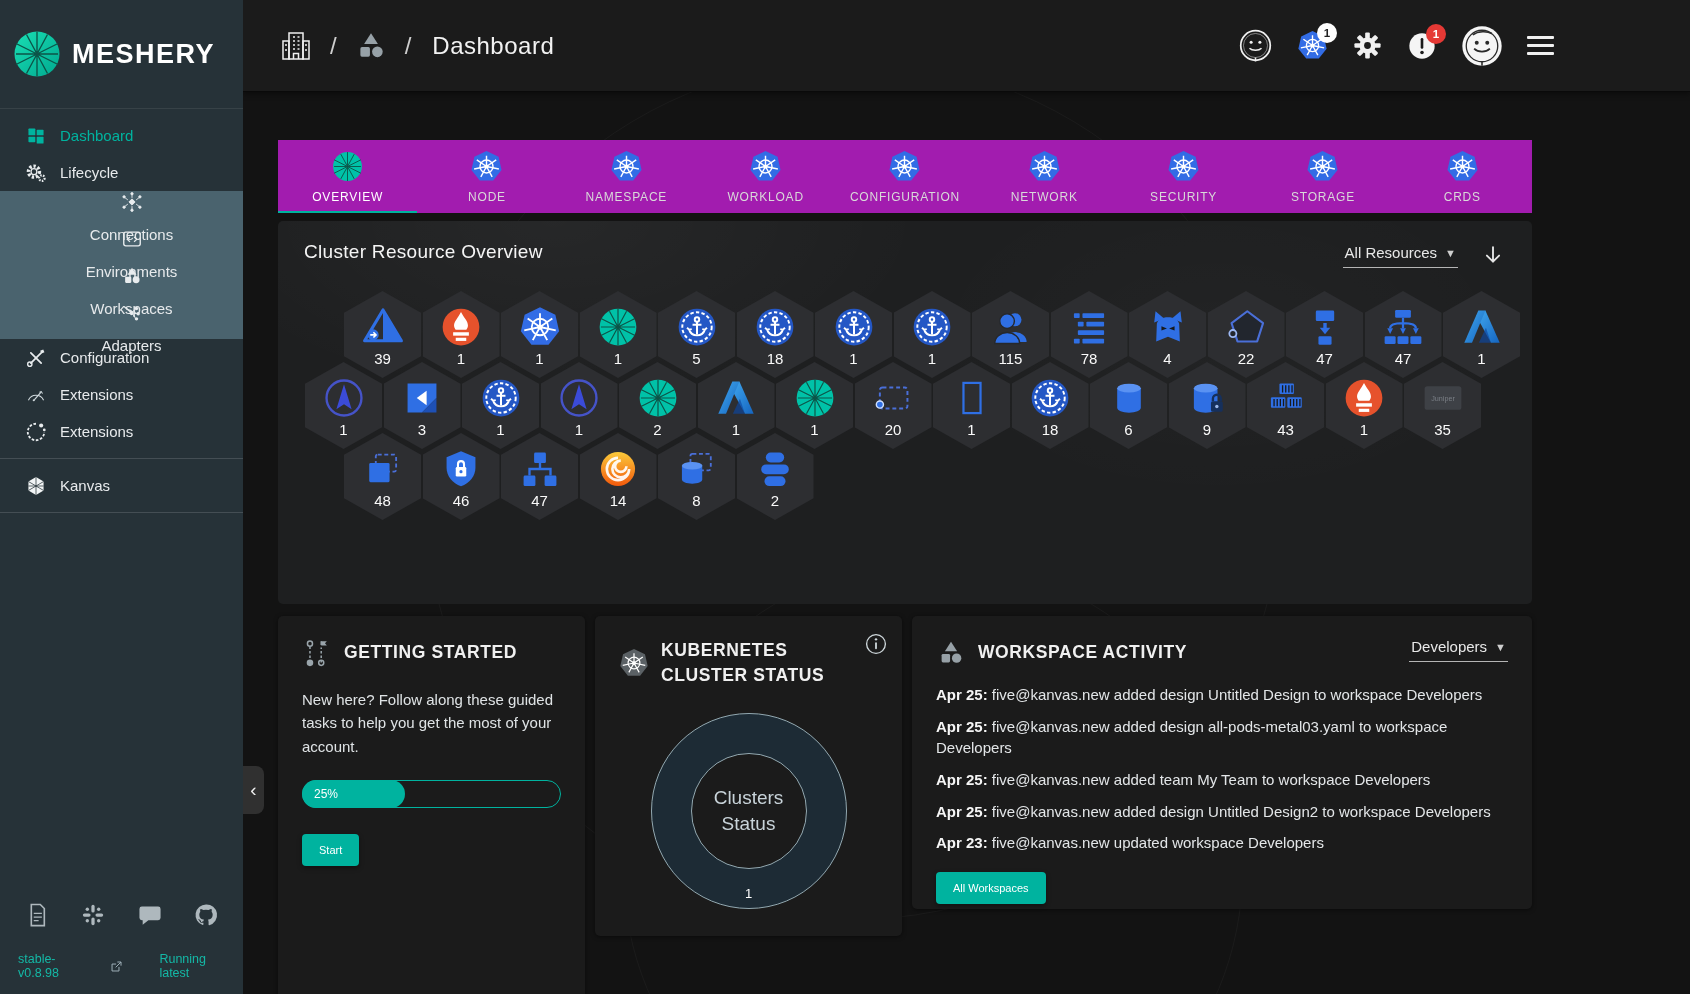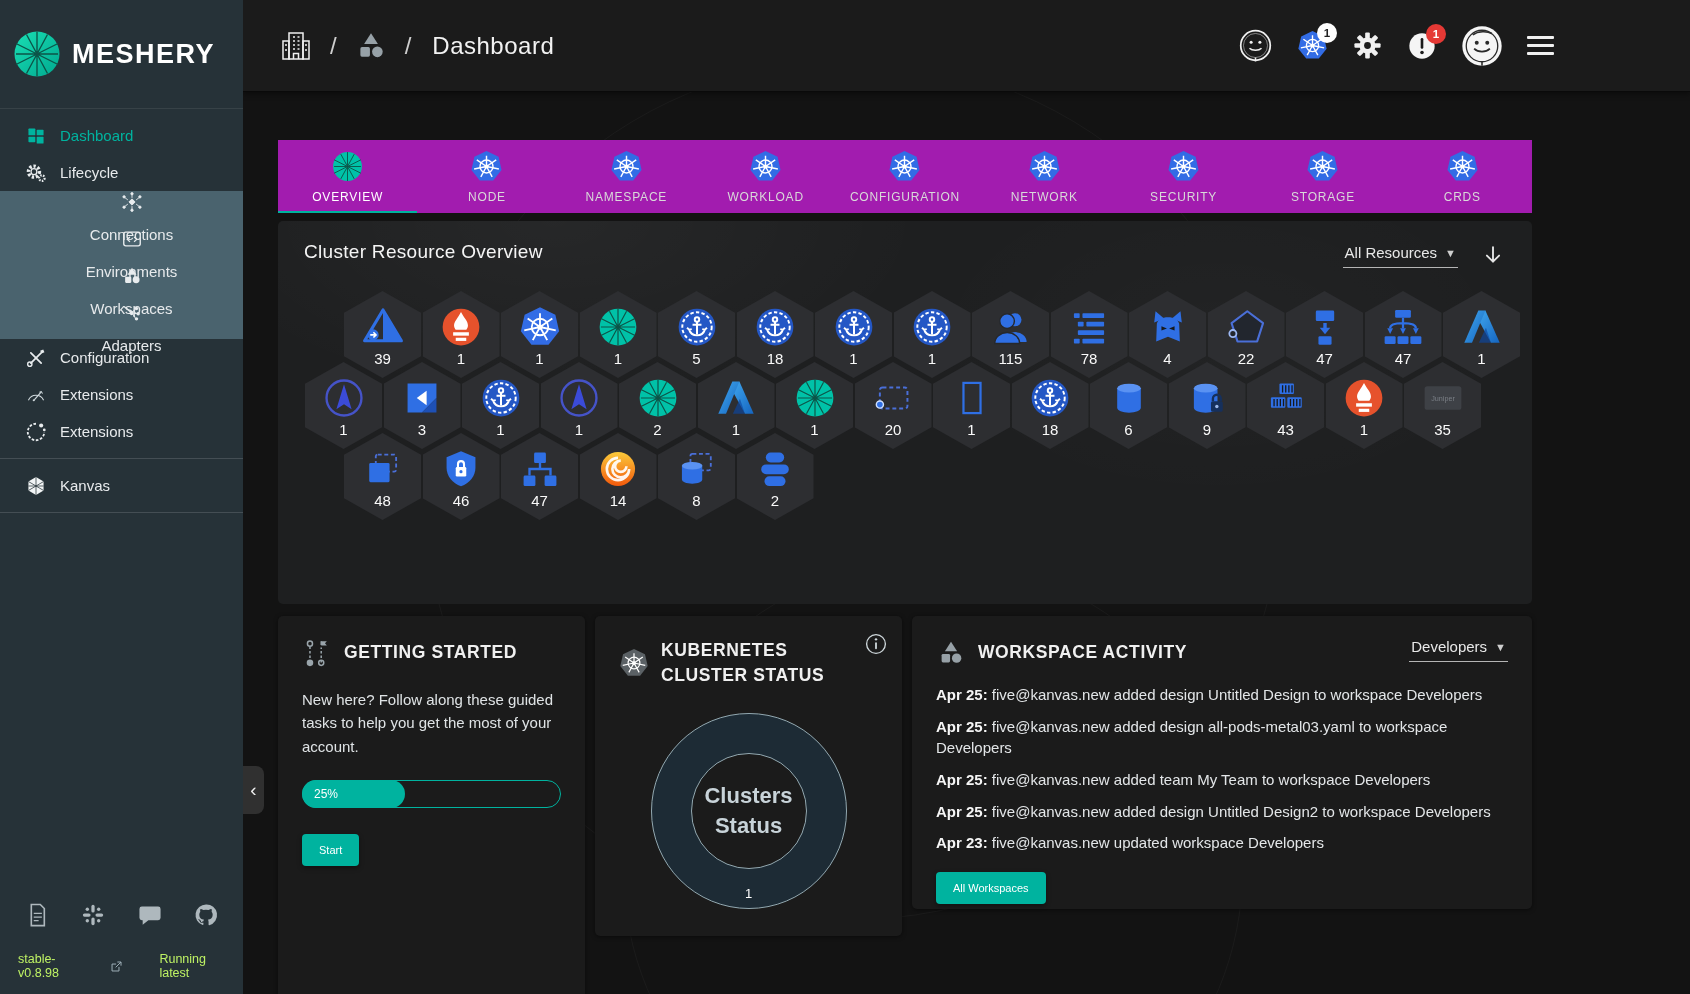--- a/index.html
+++ b/index.html
@@ -17,21 +17,21 @@
   .nav-item { height:37px; display:flex; align-items:center; gap:13px; padding-left:25px;
               color:#e7eaec; font-size:15px; cursor:pointer; }
   .nav-item .ic { width:22px; height:22px; flex:none; display:inline-block; }
   .nav-item.active { color:#00B39F; }
   .submenu { background:#4a636e; }
   .submenu .nav-item { padding-left:20px;flex-direction:column; }
   .nav-divider { height:1px; background:rgba(255,255,255,0.14); margin:8px 0; }
   .sidebar-bottom { position:absolute; bottom:0; left:0; width:100%; padding:0 14px 14px 14px; }
   .help-icons { display:flex; justify-content:space-between; padding:0 10px; margin-bottom:24px; }
   .help-icons .ic { width:26px; height:26px; cursor:pointer; }
-  .version-row { display:flex; align-items:center; gap:24px; color:#bef264; font-size:12.5px; padding-left:4px; }
+  .version-row { display:flex; align-items:center; gap:24px; color:#14b8a6; font-size:12.5px; padding-left:4px; }
   .version-row .ic { width:15px; height:15px; }
   .version-row .status { margin-left:12px; }
 
   
   .main { flex:1; position:relative; background:#131313; overflow:hidden; }
   .deco { position:absolute; border:1px solid rgba(255,255,255,0.035); border-radius:50%; pointer-events:none; }
   .deco1 { width:860px; height:860px; left:180px; top:60px; }
   .deco2 { width:620px; height:620px; left:380px; top:560px; }
   .topbar { height:92px; background:#1b1b1b; display:flex; align-items:center; padding:0 0 0 36px;
             border-bottom:1px solid #0a0a0a; box-shadow:0 2px 6px rgba(0,0,0,0.45); position:relative; z-index:2; }
@@ -103,21 +103,21 @@
                    display:flex; align-items:center; padding-left:12px; color:#fff; font-size:12px; }
   .teal-btn { margin-top:26px; display:inline-block; background:#00B39F; color:#fff; border:none;
               border-radius:4px; padding:10px 17px; font-size:11px; cursor:pointer;
               font-family:"Liberation Sans", sans-serif; box-shadow:0 2px 5px rgba(0,0,0,0.4); }
   .card-k8s { width:307px; height:320px; position:relative; }
   .info-btn { position:absolute; top:16px; right:14px; width:24px; height:24px; cursor:pointer; }
   .donut { width:196px; height:196px; margin:24px auto 0 auto; position:relative; border-radius:50%;
            background:#1d2b35; border:1px solid #93a9b1; }
   .donut-hole { position:absolute; inset:39px; border-radius:50%; background:#1b1b1b; border:1px solid #93a9b1;
                 display:flex; align-items:center; justify-content:center; text-align:center;
-                color:#c8d3d9; font-weight:bold; font-size:22px; line-height:1.35; }
+                color:#c8d3d9; font-weight:normal; font-size:19px; line-height:1.35; }
   .donut-value { position:absolute; bottom:7px; left:50%; transform:translateX(-50%); color:#fff; font-size:13px; }
   .card-wa { width:620px; height:293px; }
   .wa-head { display:flex; align-items:flex-start; justify-content:space-between; }
   .wa-list { margin-top:16px; }
   .wa-item { color:#e3e6e8; font-size:15px; line-height:1.42; margin-bottom:10.5px; }
   .wa-item b { color:#f5f5f5; }
   .collapse-handle { position:absolute; left:0; top:766px; width:21px; height:48px; background:#303030;
                      border-radius:0 8px 8px 0; color:#f0f0f0; display:flex; align-items:center;
                      justify-content:center; font-size:19px; cursor:pointer; z-index:4; }
   .ic svg { width:100%; height:100%; display:block; }

